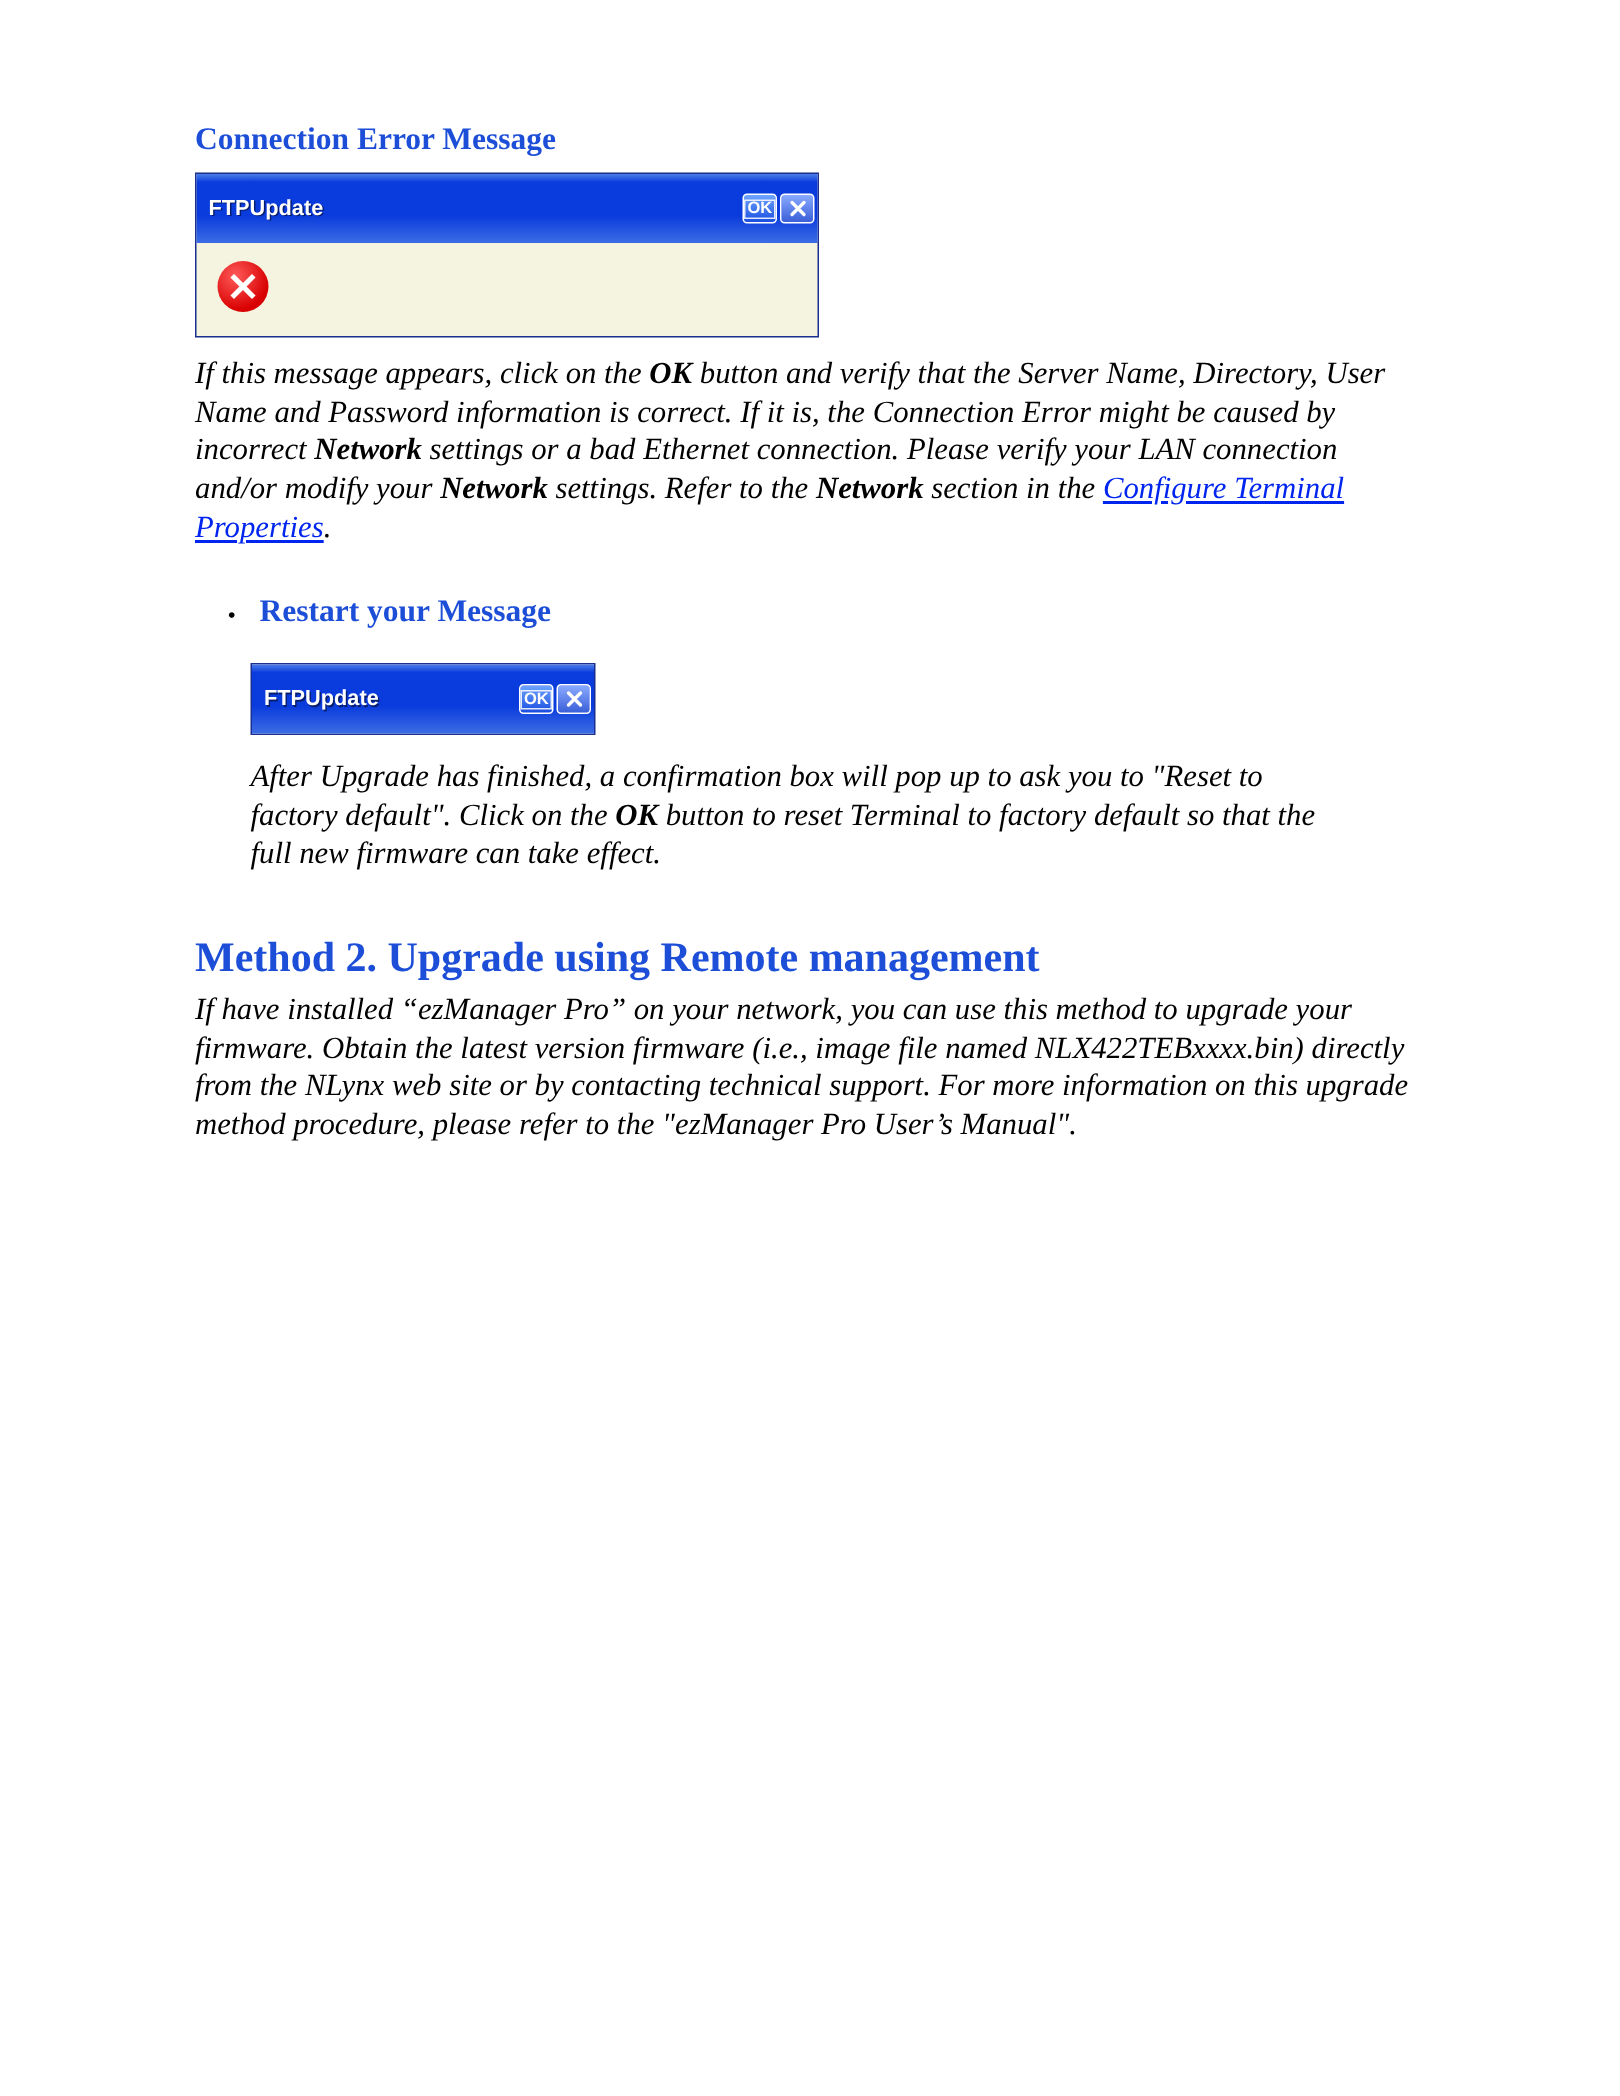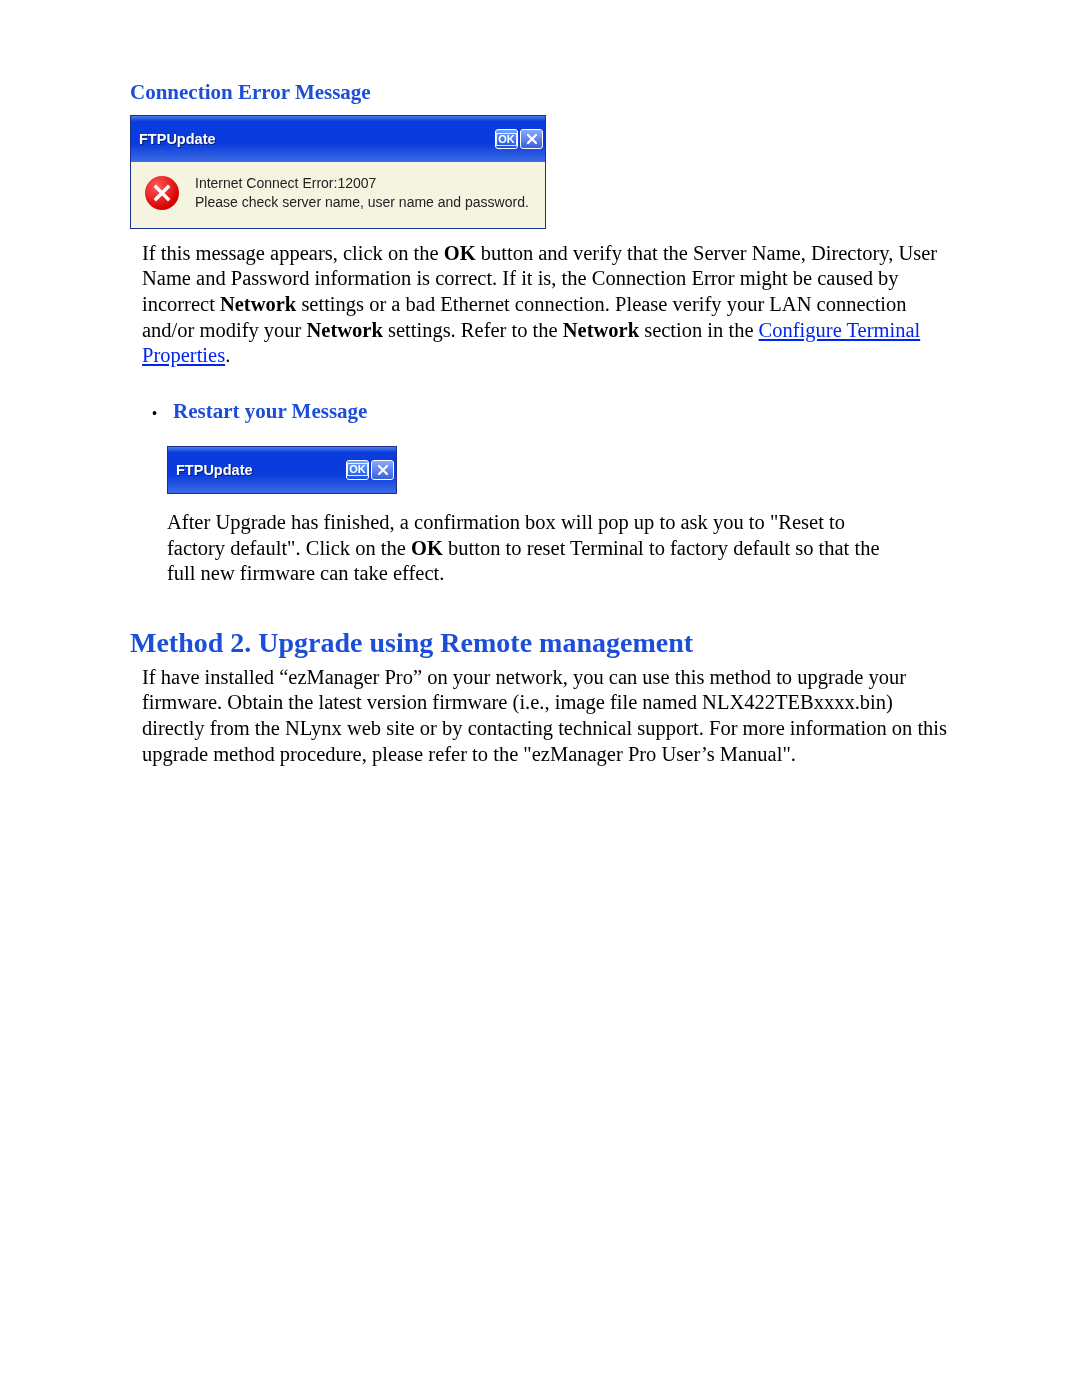--- a/index.html
+++ b/index.html
@@ -95,22 +95,23 @@
 
   .dialog-msg {
     font-family: Tahoma, Arial, sans-serif;
     font-size: 14px;
     color: #222;
     line-height: 1.35;
     white-space: pre-line;
   }
 
   p.body {
-    margin: 4px 0 0 12px;
+    margin: 4px 0 0 0;
     line-height: 1.25;
+    font-style: italic;
   }
   p.body.indent { margin-left: 37px; margin-right: 60px; }
   p.body.after-dialog { margin-top: 2px; margin-bottom: 30px; }
   a.link { color: #0025ee; text-decoration: underline; }
   .blue-inline { color: #000000; }
   b { font-weight: bold; }
 
   
   .bullet-row {
     display: flex;
@@ -152,22 +153,20 @@
           </svg>
       </span>
     </div>
   </div>
   <div class="dialog-body">
     <div class="err-icon">
       <svg width="18" height="18" viewBox="0 0 18 18">
           <path d="M3 3 L15 15 M15 3 L3 15" stroke="#fff" stroke-width="3.4" stroke-linecap="square"></path>
         </svg>
     </div>
-    <div class="dialog-msg">Internet Connect Error:12007
-Please check server name, user name and password.</div>
   </div>
 </div>
 
 
 <p class="body after-dialog">
   <span>If this message appears, click on the </span><b>OK</b><span> button and verify that the Server Name, Directory, User Name and Password information is correct.  If it is, the Connection Error might be caused by incorrect </span><b>Network</b><span> settings or a bad Ethernet connection.  Please verify your LAN connection and/or modify your </span><b>Network</b><span> settings.  Refer to the </span><b>Network</b><span> section in the </span><a href="#" class="link">Configure Terminal Properties</a><span>.</span>
 </p>
 
 
 <div class="bullet-row">

